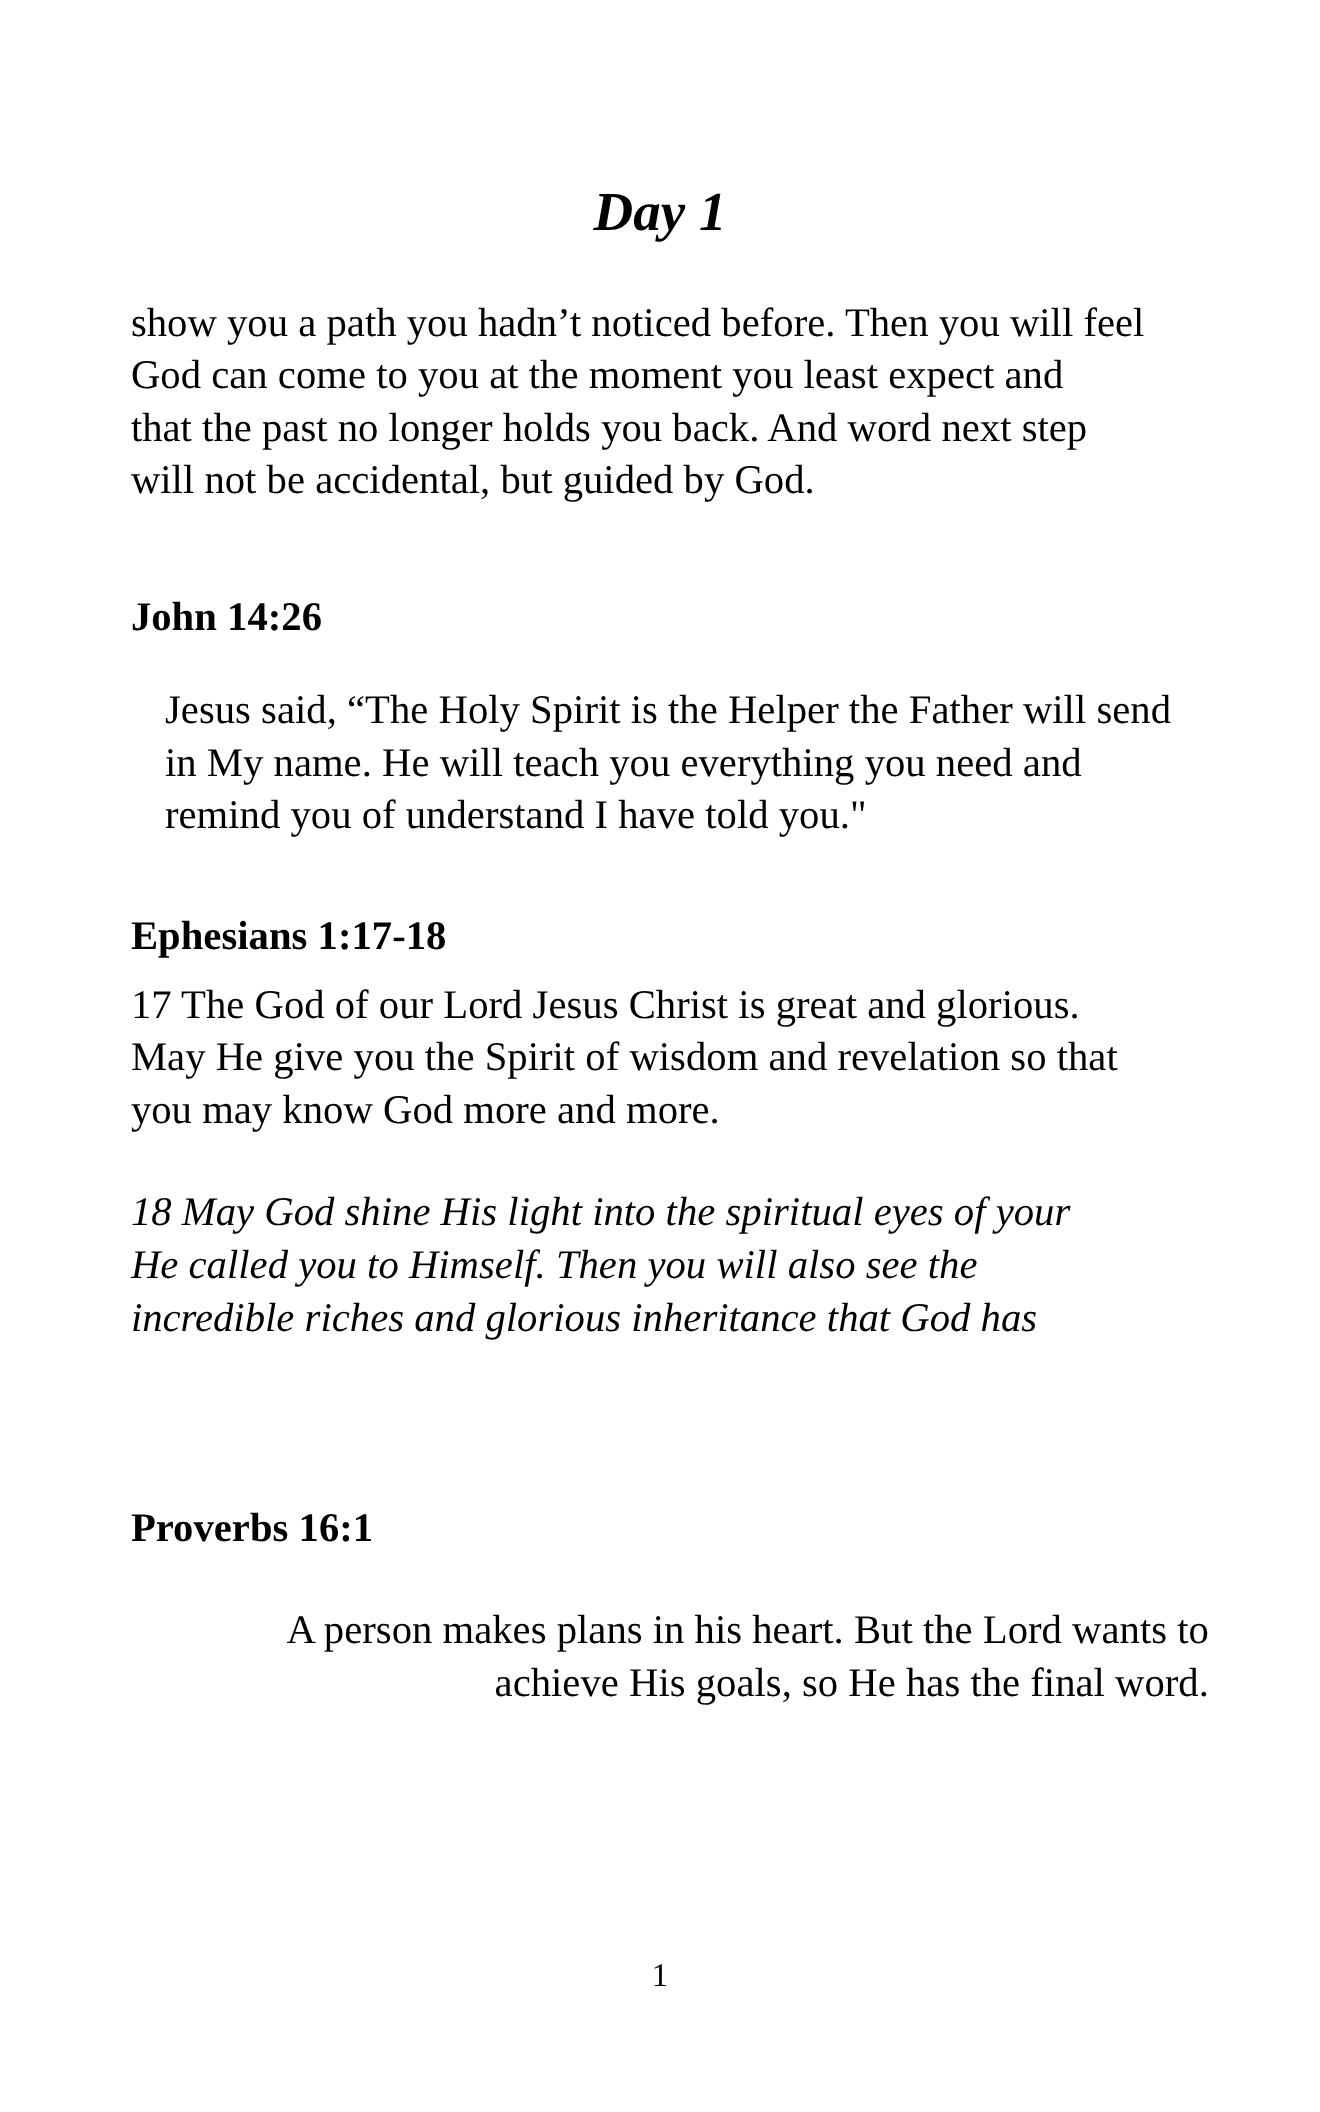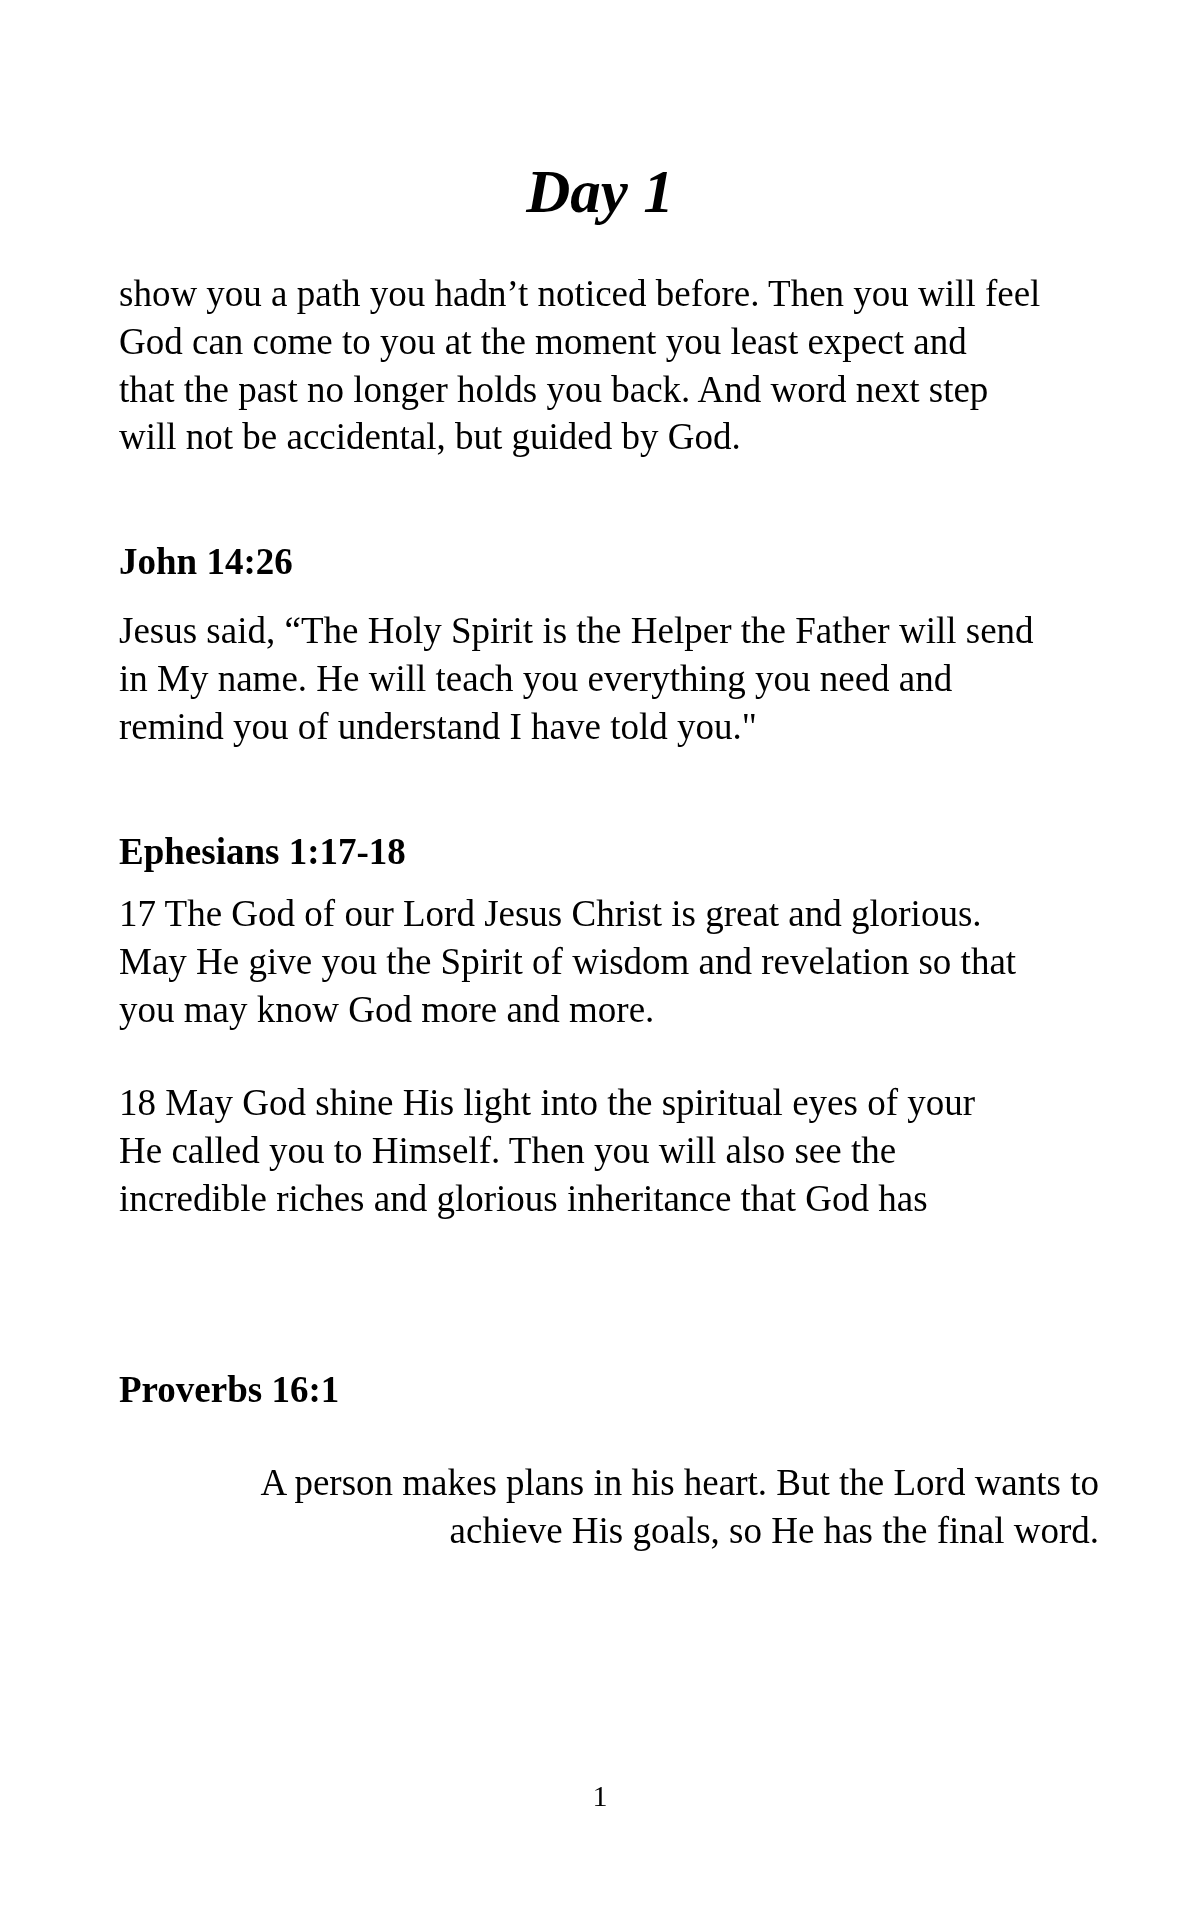--- a/index.html
+++ b/index.html
@@ -4,21 +4,21 @@
   <style>
     html, body { margin: 0; padding: 0; background: #ffffff; }
     body {
       width: 1200px; height: 1920px; position: relative; overflow: hidden;
       font-family: "Liberation Serif", "DejaVu Serif", serif;
       color: #000000;
     }
     .page { position: absolute; left: 0; top: 0; width: 1200px; height: 1920px; }
     .title {
       position: absolute; left: 0; width: 1200px; top: 162px;
-      text-align: center; font-size: 61px; font-weight: bold; font-style: italic;
+      text-align: center; font-size: 50px; font-weight: bold; font-style: italic;
       line-height: 60px;
     }
     .block {
       position: absolute; left: 119px; width: 980px;
       font-size: 37px; line-height: 47.8px;
     }
     .heading {
       position: absolute; left: 119px; width: 980px;
       font-size: 37px; font-weight: bold; line-height: 47.8px;
     }
@@ -37,35 +37,35 @@
 
   <div class="block" style="top:270px;">
     <span class="line">show you a path you hadn’t noticed before. Then you will feel</span>
     <span class="line">God can come to you at the moment you least expect and</span>
     <span class="line">that the past no longer holds you back. And word next step</span>
     <span class="line">will not be accidental, but guided by God.</span>
   </div>
 
   <div class="heading" style="top:510px;margin-top:28px;">John 14:26</div>
 
-  <div class="block" style="top:607px;">
+  <div class="block" style="top:622px;margin-left:31px;">
     <span class="line">Jesus said, “The Holy Spirit is the Helper the Father will send</span>
     <span class="line">in My name. He will teach you everything you need and</span>
     <span class="line">remind you of understand I have told you."</span>
   </div>
 
   <div class="heading" style="top:828px;">Ephesians 1:17-18</div>
 
   <div class="block" style="top:890px;">
     <span class="line">17 The God of our Lord Jesus Christ is great and glorious.</span>
     <span class="line">May He give you the Spirit of wisdom and revelation so that</span>
     <span class="line">you may know God more and more.</span>
   </div>
 
-  <div class="block" style="top:1079px;">
+  <div class="block" style="top:1079px;font-style:italic;">
     <span class="line">18 May God shine His light into the spiritual eyes of your</span>
     <span class="line">He called you to Himself. Then you will also see the</span>
     <span class="line">incredible riches and glorious inheritance that God has</span>
   </div>
 
   <div class="heading" style="top:1366px;">Proverbs 16:1</div>
 
   <div class="block" style="top:1459px;text-align:right;">
     <span class="line">A person makes plans in his heart. But the Lord wants to</span>
     <span class="line">achieve His goals, so He has the final word.</span>

